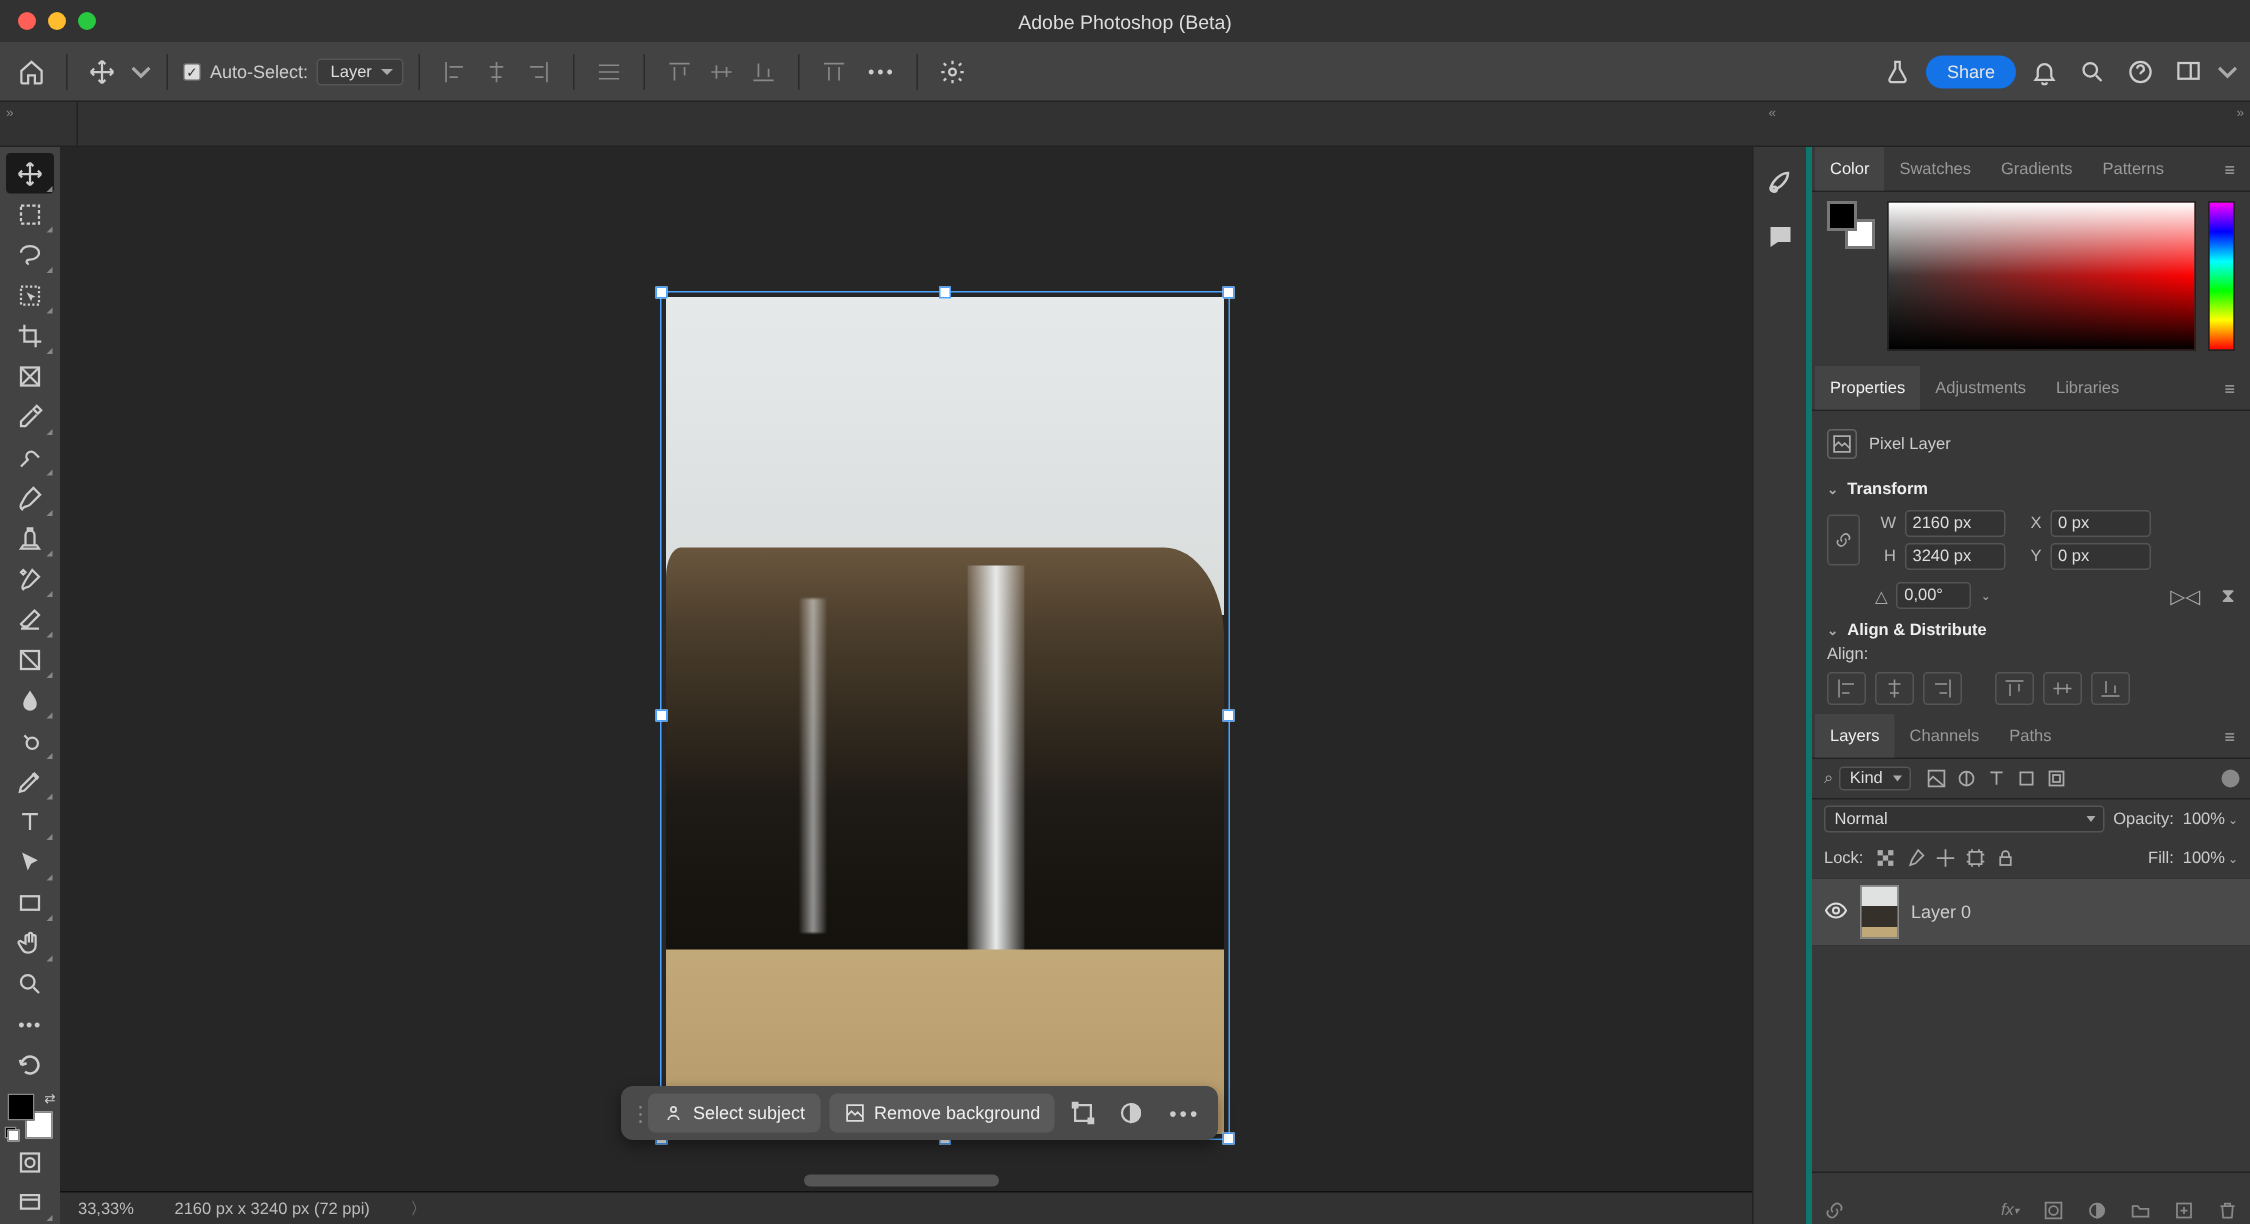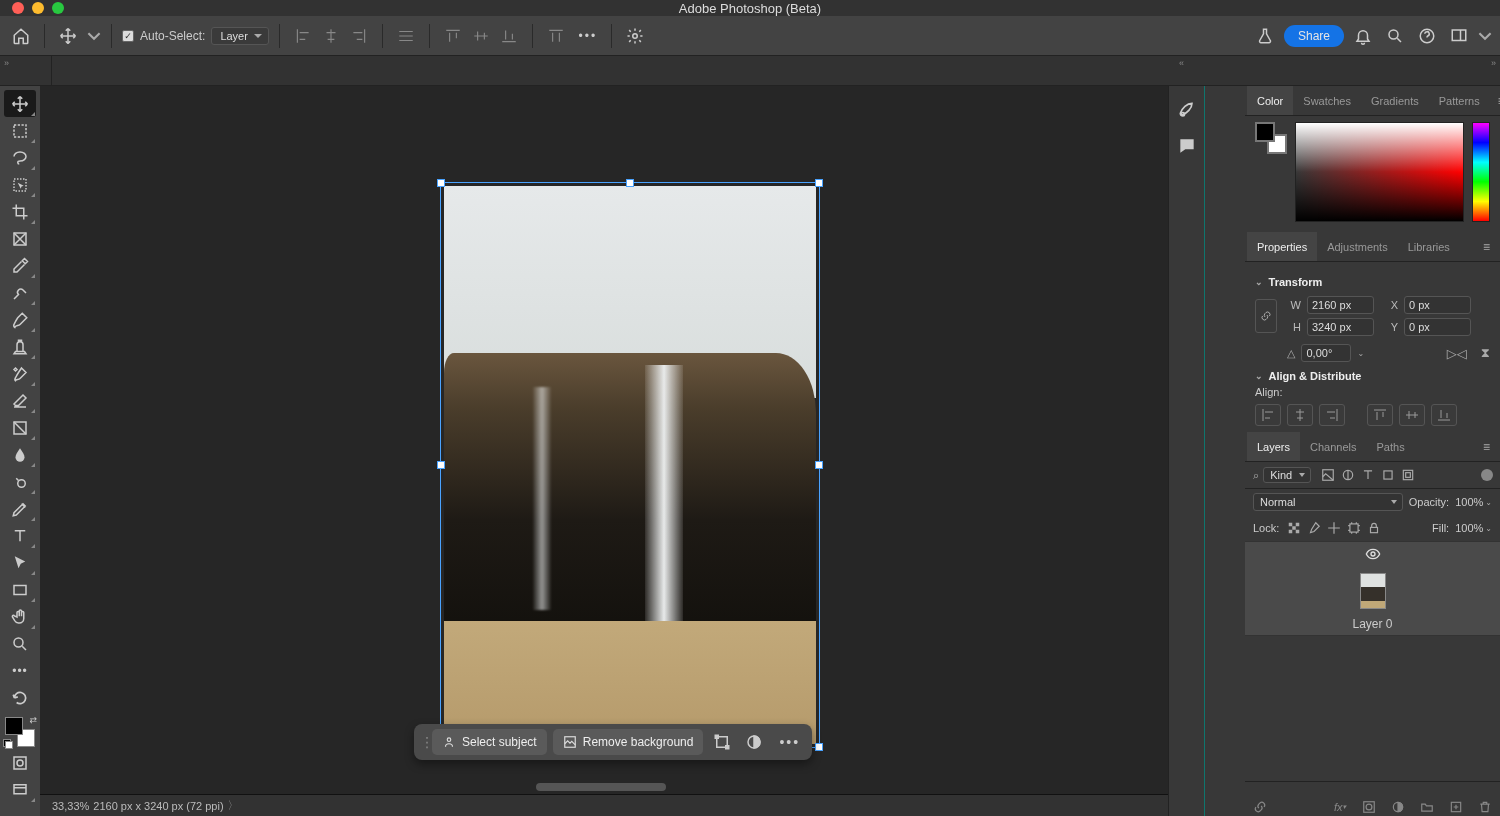--- a/index.html
+++ b/index.html
@@ -1,19 +1,19 @@
 <!DOCTYPE html>
 <html><head>
 <meta charset="utf-8">
 <style>
   * { box-sizing: border-box; margin: 0; padding: 0; font-family: -apple-system, BlinkMacSystemFont, "Segoe UI", sans-serif; }
   body { background: #323232; color: #ccc; font-size: 12px; width: 1500px; height: 816px; overflow: hidden; display: flex; flex-direction: column; }
 
   
-  .title-bar { height: 16px; background: #323232; display: flex; align-items: center; position: relative; }
+  .title-bar { height: 28px; background: #323232; display: flex; align-items: center; position: relative; }
   .traffic-lights { display: flex; gap: 8px; padding-left: 12px; }
   .tl { width: 12px; height: 12px; border-radius: 50%; }
   .tl.red { background: #ff5f57; }
   .tl.yellow { background: #febc2e; }
   .tl.green { background: #28c840; }
   .title-center { position: absolute; left: 50%; transform: translateX(-50%); font-size: 13px; color: #ddd; }
 
   
   .options-bar { height: 40px; background: #434343; display: flex; align-items: center; padding: 0 8px; gap: 8px; border-bottom: 1px solid #222; }
   .ob-left, .ob-right { display: flex; align-items: center; gap: 6px; }
@@ -67,29 +67,29 @@
 
   .context-bar { position: absolute; left: 374px; bottom: 20px; height: 36px; background: #4a4a4a; border-radius: 8px; display: flex; align-items: center; padding: 0 6px; gap: 6px; box-shadow: 0 4px 10px rgba(0,0,0,.4);}
   .cb-handle { width: 6px; align-self: stretch; display:flex; align-items:center; color:#888; font-size:14px;}
   .cb-btn { background: #5a5a5a; padding: 6px 10px; border-radius: 5px; display: flex; align-items: center; gap: 6px; font-size: 12px; color: #eee; }
   .cb-icon { width: 26px; height: 26px; display:flex; align-items:center; justify-content:center; color:#ddd;}
   .cb-dots { letter-spacing: 2px; font-size: 14px; padding: 0 6px;}
 
   .hscroll { height: 14px; background: #262626; position: relative;}
   .hscroll-thumb { position: absolute; left: 44%; top: 3px; width: 130px; height: 8px; background: #555; border-radius: 4px;}
 
-  .status-bar { height: 22px; display: flex; align-items: center; gap: 4px; padding: 0 12px; font-size: 11px; color: #bbb; background: #323232; border-top: 1px solid #111;}
+  .status-bar { height: 22px; display: flex; align-items: center; gap: 27px; padding: 0 12px; font-size: 11px; color: #bbb; background: #323232; border-top: 1px solid #111;}
   .status-bar .caret { color: #888; }
 
   
   .dock-col { width: 36px; background: #383838; border-left: 1px solid #222; padding-top: 6px; display:flex; flex-direction:column; align-items:center;}
   .dock-icon { width: 28px; height: 28px; display:flex; align-items:center; justify-content:center; color:#ccc; margin: 4px 0;}
 
   
-  .panels { width: 296px; background: #383838; display: flex; flex-direction: column; border-left: 1px solid #0f766e; padding-left: 40px; }
+  .panels { width: 296px; background: #383838; display: flex; flex-direction: column; border-left: 4px solid #0f766e; }
   .panel-tabs { display: flex; align-items: center; height: 30px; border-bottom: 1px solid #222; padding: 0 2px;}
   .ptab { padding: 0 10px; height: 100%; display: flex; align-items: center; font-size: 11px; color: #999; }
   .ptab.active { color: #eee; background: #444; }
   .panel-menu { margin-left: auto; padding: 0 8px; color: #aaa; }
 
   .color-panel { padding: 6px 10px 10px; display: flex; gap: 8px; }
   .fgbg-small { position: relative; width: 32px; height: 32px; }
   .fgbg-small .fg { position: absolute; top:0; left:0; width:20px; height:20px; background:#000; border:2px solid #777;}
   .fgbg-small .bg { position: absolute; bottom:0; right:0; width:20px; height:20px; background:#fff; border:2px solid #777;}
   .ramp { flex:1; height: 100px; background: linear-gradient(to bottom, rgba(255,255,255,1), rgba(255,255,255,0) 50%, rgba(0,0,0,1)), linear-gradient(to right, rgba(255,0,0,0), rgba(255,0,0,1)); background-blend-mode: normal; position:relative; border:1px solid #222;}
@@ -112,21 +112,21 @@
   .kind-select::after{content:""; position:absolute; right:5px; top:50%; transform:translateY(-50%); border-left:3px solid transparent; border-right:3px solid transparent; border-top:4px solid #aaa;}
   .filter-icons { display:flex; gap:2px; margin-left:4px;}
   .fico { width:18px; height:18px; display:flex; align-items:center; justify-content:center; color:#aaa;}
   .blend-row, .lock-row { display:flex; align-items:center; gap:6px; padding: 4px 8px; font-size:11px;}
   .blend-select { flex:1; background:#333; border:1px solid #555; color:#ddd; padding:2px 18px 2px 6px; border-radius:3px; position:relative;}
   .blend-select::after{content:""; position:absolute; right:5px; top:50%; transform:translateY(-50%); border-left:3px solid transparent; border-right:3px solid transparent; border-top:4px solid #aaa;}
   .opacity-val { display:flex; align-items:center; gap:2px; color:#ccc;}
   .opacity-val .dd { font-size:8px; color:#aaa;}
   .lock-icons { display:flex; gap:2px;}
   .layer-list { flex:1; overflow:auto;}
-  .layer-row { display:flex; align-items:center; gap:8px; padding:4px 8px; background:#4a4a4a; border-top:1px solid #333; border-bottom:1px solid #333;flex-direction:column;}
+  .layer-row { display:flex; align-items:center; gap:8px; padding:4px 8px; background:#4a4a4a; border-top:1px solid #333; border-bottom:1px solid #333;}
   .eye { width:16px; color:#ddd;}
   .thumb { width:26px; height:36px; background: linear-gradient(#dfe2e1 0 38%, #35302a 38% 80%, #c0a878 80% 100%); border:1px solid #888;}
 
   
   .sm-icon{width:16px;height:16px;}
 </style>
 </head>
 <body>
 
 <div class="title-bar">
@@ -519,20 +519,29 @@
       <div class="hue"></div>
     </div>
 
     <div class="panel-tabs">
       <div class="ptab active">Properties</div>
       <div class="ptab">Adjustments</div>
       <div class="ptab">Libraries</div>
       <div class="panel-menu">≡</div>
     </div>
     <div class="props-body">
+      <div class="pixel-layer">
+        <span class="ico">
+            <svg width="14" height="14" viewBox="0 0 24 24" fill="none" stroke="#aaa" stroke-width="2">
+              <rect x="3" y="3" width="18" height="18"></rect>
+              <path d="M3 15l5-5 4 4 3-3 6 6"></path>
+            </svg>
+          </span>
+        <span>Pixel Layer</span>
+      </div>
       <div class="section-h">
           <span class="chev">⌄</span>
           <span>Transform</span>
         </div>
       <div style="display:flex; gap:10px; align-items:center;">
         <div style="border:1px solid #555; width:22px; height:34px; display:flex; align-items:center; justify-content:center; border-radius:3px;">
           <svg width="12" height="16" viewBox="0 0 24 24" fill="none" stroke="#aaa" stroke-width="2">
               <path d="M10 14a5 5 0 0 1 0-7l2-2a5 5 0 0 1 7 7M14 10a5 5 0 0 1 0 7l-2 2a5 5 0 0 1-7-7"></path>
             </svg>
         </div>

